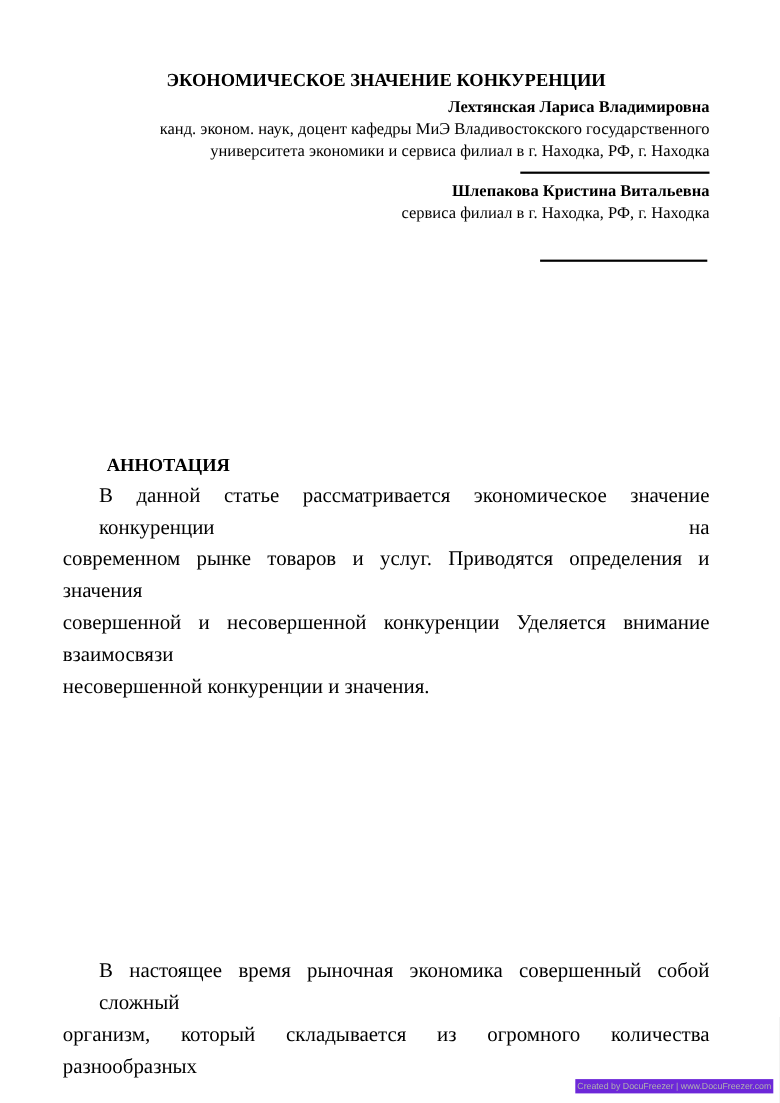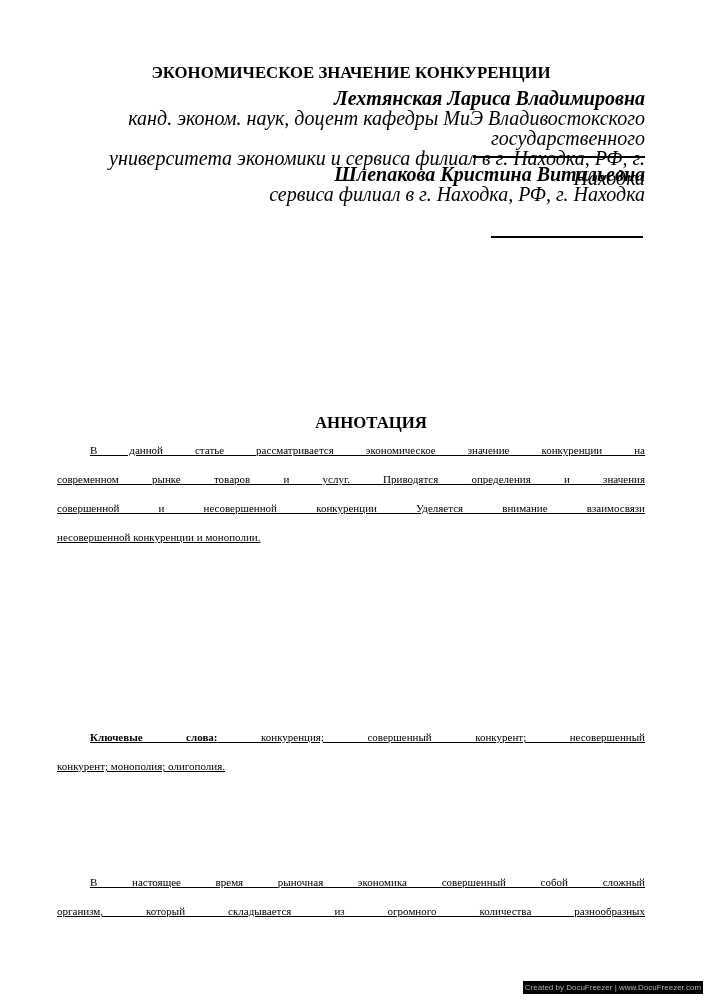--- a/index.html
+++ b/index.html
@@ -16,44 +16,42 @@
   .abs { position:absolute; left:57px; width:588px; }
   .title {
     top:62px;
     text-align:center;
     font-weight:bold;
     font-size:16.8px;
     line-height:21px;
   }
   .author-block {
     text-align:right;
-    font-style:italic;
-    font-size:20px;
+    font-size:15px;
     line-height:20px;
   }
   .author-name { font-weight:bold; }
   .rule { position:absolute; height:2px; background:#000000; }
   .section-heading {
     font-weight:bold;
     font-size:16.8px;
     line-height:29px;
-    text-align:center;
     padding-left:40px;
     box-sizing:border-box;
   }
-  .para { font-size:11px; line-height:29px;text-decoration:underline; }
+  .para { font-size:19px; line-height:29px; }
   .jline { text-align:justify; text-align-last:justify; }
   .lline { text-align:left; }
   .indent { padding-left:33px; box-sizing:border-box; }
   .bold { font-weight:bold; }
   .watermark {
     position:absolute;
     left:523px; top:981px;
     width:180px; height:13px;
-    background:#000000;
+    background:#6d28d9;
     color:#b0b0b0;
     font-family:"Liberation Sans", sans-serif;
     font-size:8px;
     line-height:13px;
     text-align:center;
     white-space:nowrap;
     overflow:hidden;
   }
 </style>
 </head>
@@ -77,27 +75,23 @@
   </div>
 
   <div class="rule" style="top:236px; left:491px; width:152px"></div>
 
   <div class="abs section-heading" style="top:408px">АННОТАЦИЯ</div>
 
   <div class="abs para" style="top:436px">
     <div class="jline indent">В данной статье рассматривается экономическое значение конкуренции на</div>
     <div class="jline">современном рынке товаров и услуг. Приводятся определения и значения</div>
     <div class="jline">совершенной и несовершенной конкуренции  Уделяется внимание взаимосвязи</div>
-    <div class="lline">несовершенной конкуренции и монополии.</div>
+    <div class="lline">несовершенной конкуренции и значения.</div>
   </div>
 
-  <div class="abs para" style="top:723px">
-    <div class="jline indent"><span class="bold">Ключевые слова:</span> <span>конкуренция; совершенный конкурент; несовершенный</span></div>
-    <div class="lline">конкурент; монополия; олигополия.</div>
-  </div>
 
   <div class="abs para" style="top:868px">
     <div class="jline indent">В настоящее время рыночная экономика совершенный собой сложный</div>
     <div class="jline">организм, который складывается из огромного количества разнообразных</div>
   </div>
 
   <div class="watermark">Created by DocuFreezer | www.DocuFreezer.com</div>
 
 </div>
 

